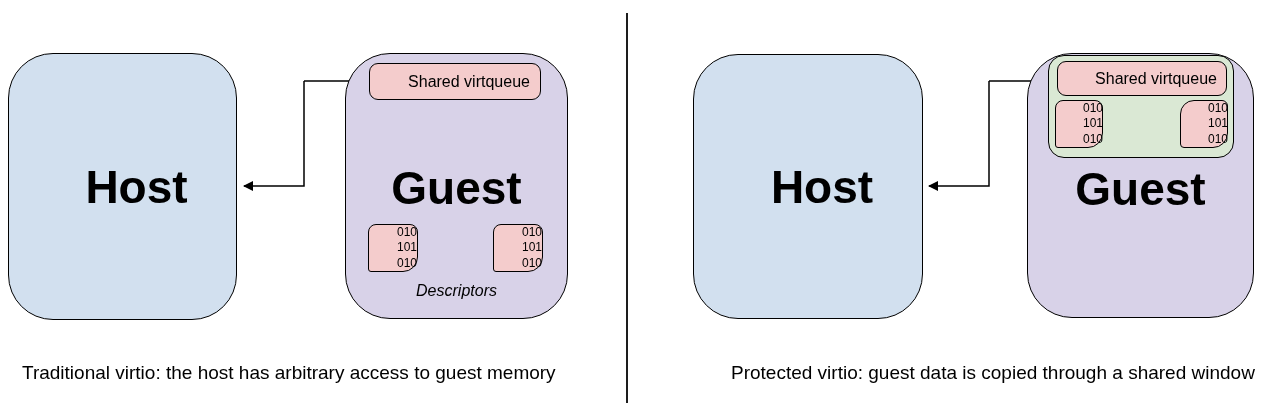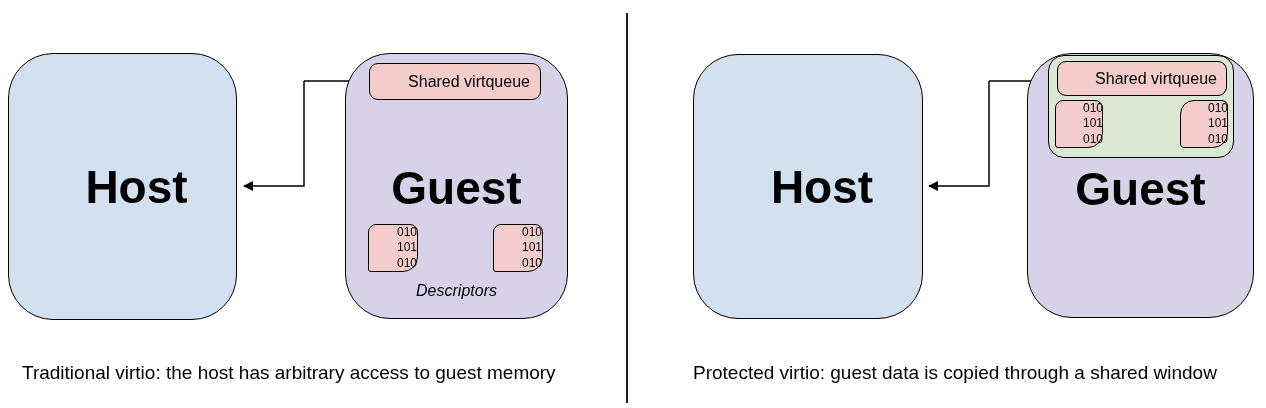--- a/index.html
+++ b/index.html
@@ -156,15 +156,15 @@
   </div>
 
   <div class="box desc-box desc-round-b" style="left:1180px;top:100px;width:48px;height:48px;">
     <span>010
 101
 010</span>
   </div>
 
   <div class="big-label" style="left:1027px;top:165px;width:227px;">Guest</div>
 
-  <div class="caption" style="left:693px;top:362px;text-align:center;">Protected virtio: guest data is copied through a shared window</div>
+  <div class="caption" style="left:731px;top:362px;text-align:center;">Protected virtio: guest data is copied through a shared window</div>
 
 </div>
 
 </body></html>

